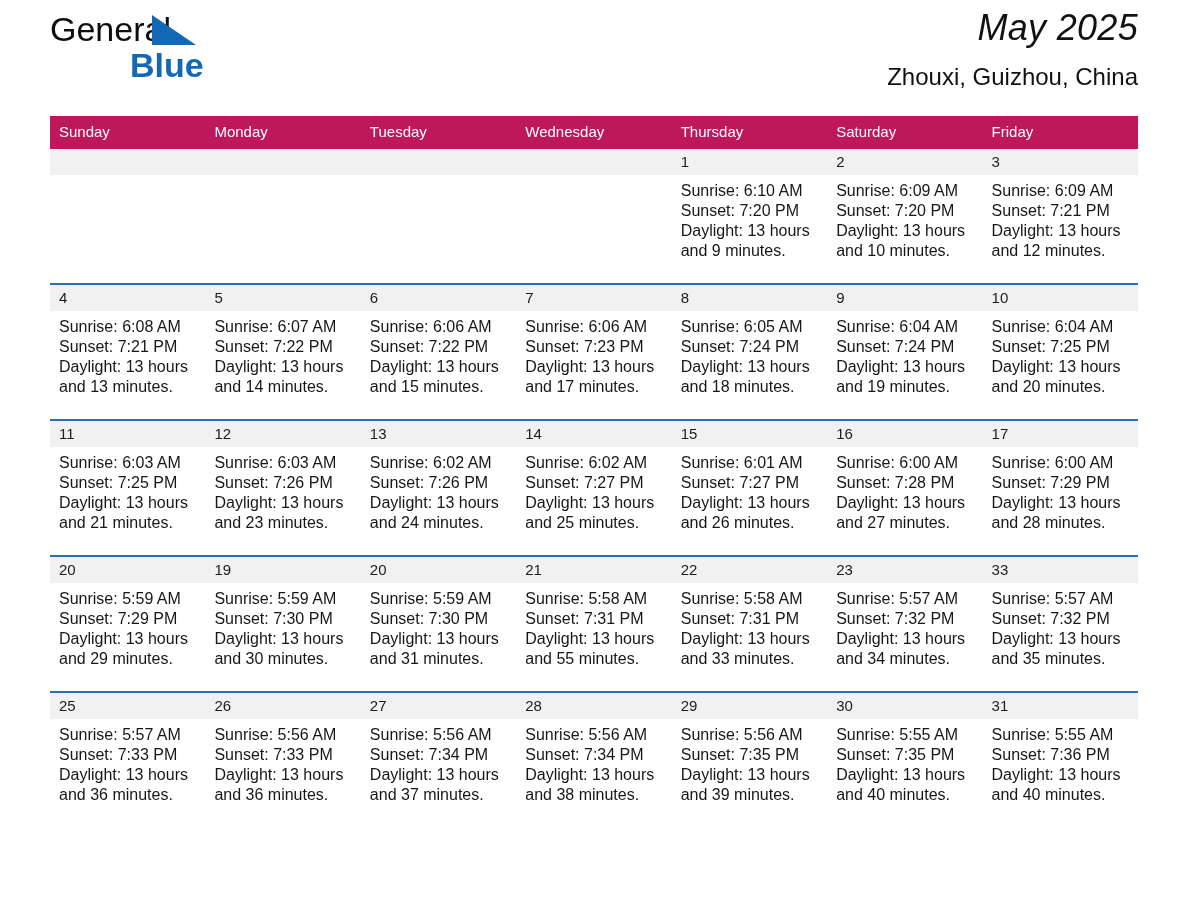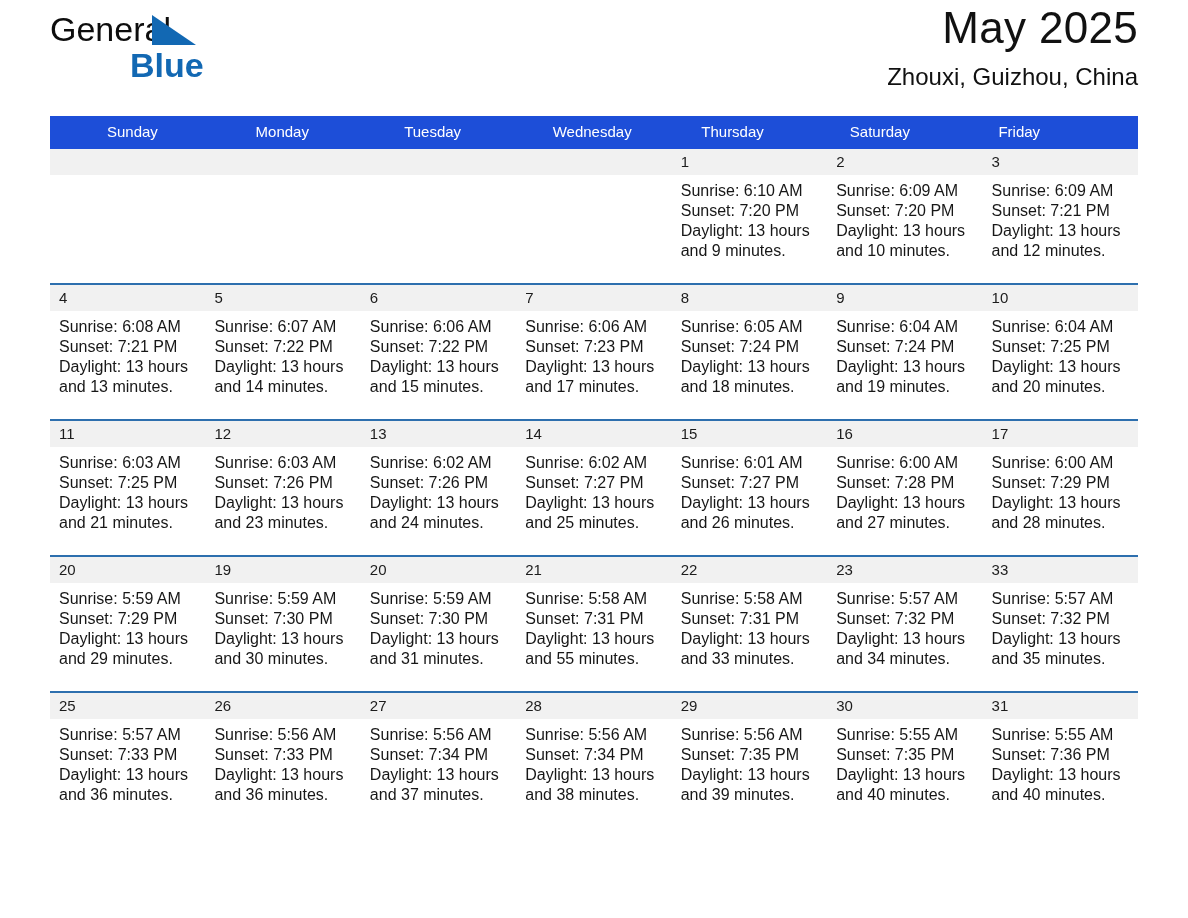--- a/index.html
+++ b/index.html
@@ -61,44 +61,44 @@
     font-size: 34px;
     line-height: 38px;
     color: #1268b3;
     font-weight: 700;
   }
   .titles {
     text-align: right;
     margin-top: 2px;
   }
   .cal-title {
-    font-size: 44px;
+    font-size: 36px;
     line-height: 52px;
     font-weight: 400;
     color: #111111;
     letter-spacing: 0.3px;
+    font-style: italic;
   }
   .cal-subtitle {
     font-size: 24px;
     line-height: 34px;
     font-weight: 400;
     color: #111111;
     margin-top: 6px;
   }
 
   
   .calendar {
     width: 1088px;
     margin-top: 8px;
   }
   .weekdays {
     display: grid;
     grid-template-columns: repeat(7, 1fr);
-    background: #1d4ed8;
-    padding-left: 48px;
+    background: #be185d;
   }
   .weekday {
     color: #ffffff;
     font-size: 15px;
     line-height: 18px;
     padding: 7px 0 8px 9px;
     box-sizing: border-box;
   }
   .week {
     display: grid;

